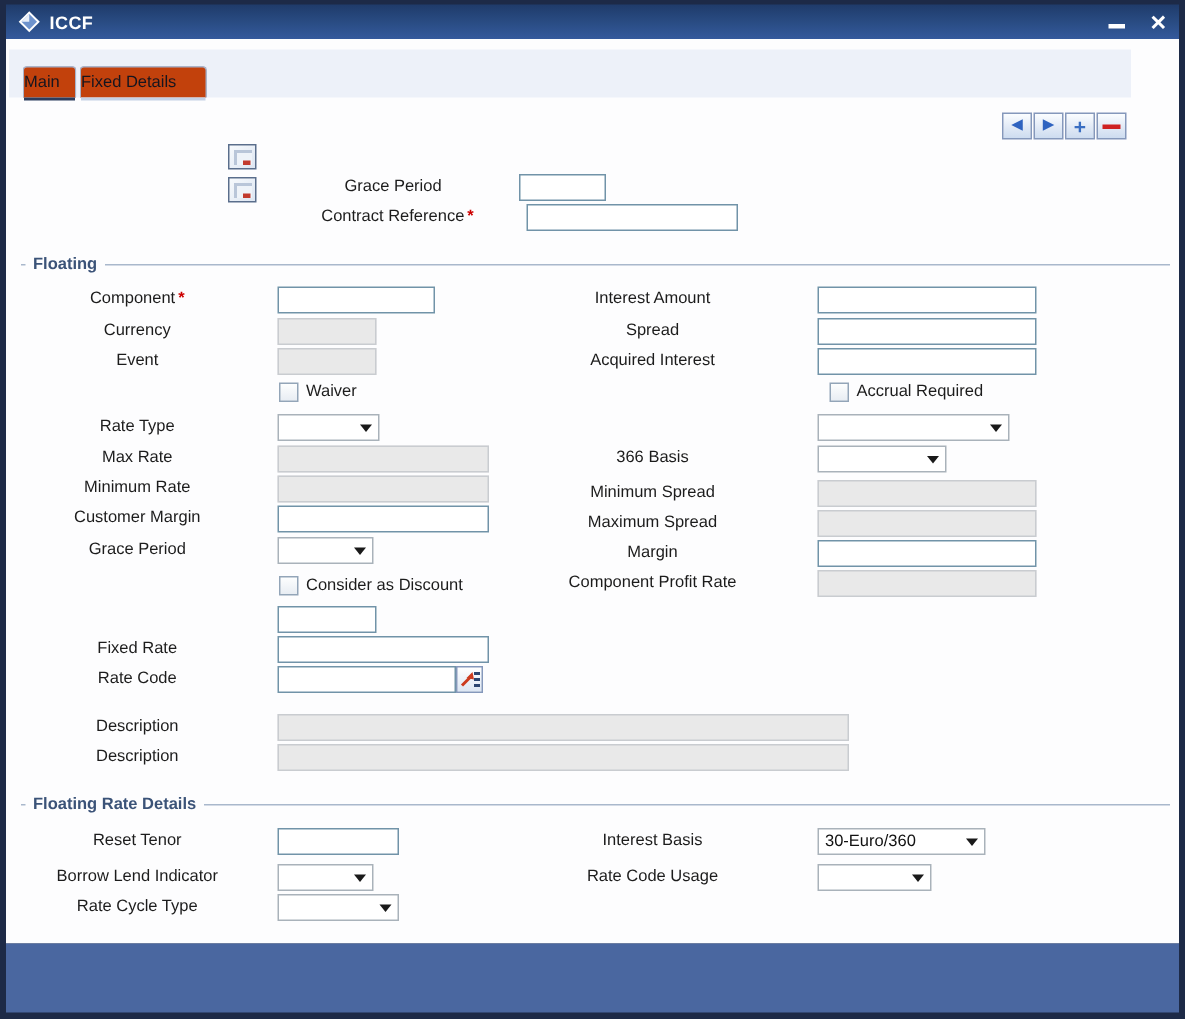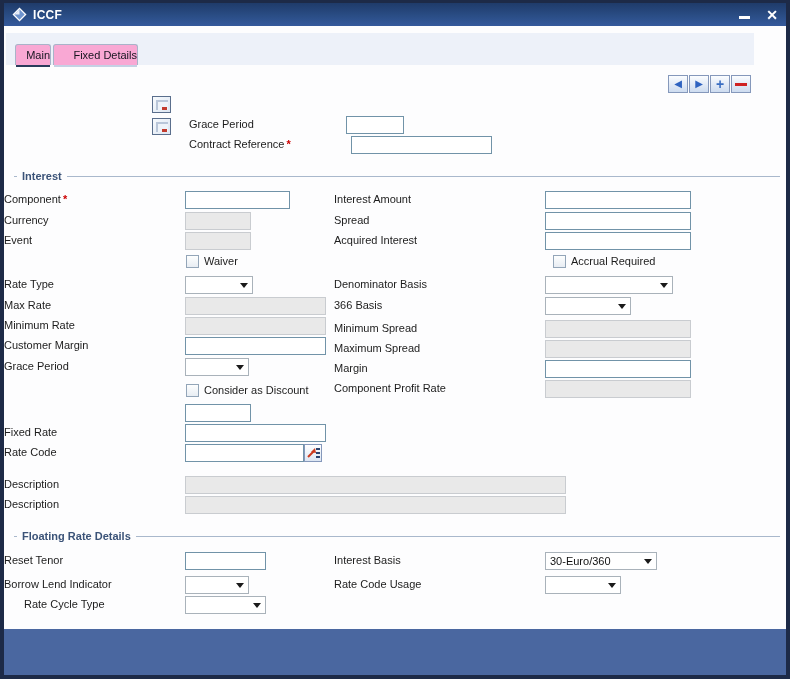--- a/index.html
+++ b/index.html
@@ -8,40 +8,40 @@
   .titlebar{position:absolute;left:4px;top:3px;width:782px;height:23px;
     background:linear-gradient(180deg,#1f3b6a 0%,#2a4d85 55%,#34599c 100%);
     display:flex;align-items:center;padding:0 8px;}
   .title-text{color:#fff;font-size:12px;font-weight:bold;margin-left:6px;letter-spacing:.3px;}
   .titlebar-right{margin-left:auto;display:flex;align-items:center;gap:16px;}
   .min-btn{width:11px;height:3px;background:#fff;margin-top:6px;cursor:pointer;}
   .close-btn{color:#fff;font-size:14px;font-weight:bold;line-height:14px;cursor:pointer;}
   .bodyarea{position:absolute;left:4px;top:26px;width:782px;height:603px;background:#fdfdfe;}
   .footer{position:absolute;left:4px;top:629px;width:782px;height:46px;background:#4a67a0;}
   .tabstrip{position:absolute;left:2px;top:7px;width:748px;height:32px;background:#edf1f9;}
-  .tab{position:absolute;top:11px;height:21px;background:#f9a8d4;border:1px solid #a9b3c9;
+  .tab{position:absolute;top:11px;height:21px;background:#c2410c;border:1px solid #a9b3c9;
     border-bottom:none;border-radius:3px 3px 0 0;font-size:11px;color:#15151f;
-    display:flex;align-items:center;justify-content:flex-end;cursor:pointer;}
+    display:flex;align-items:center;justify-content:flex-start;cursor:pointer;}
   .tab-underline{position:absolute;left:0;right:0;bottom:-2px;height:2px;}
   .tab.active .tab-underline{background:#2b3c5c;}
   .tab.inactive .tab-underline{background:#c5d1e4;}
   .navbtns{position:absolute;top:49px;left:664px;display:flex;gap:1px;}
   .navbtn{width:20px;height:18px;border:1px solid #8598bb;
     background:linear-gradient(180deg,#fbfdff 0%,#dfe8f5 60%,#cddcf0 100%);
     display:flex;align-items:center;justify-content:center;cursor:pointer;}
   .navbtn .tri{font-size:10px;color:#2f63c0;line-height:10px;}
   .navbtn .plus{font-size:14px;font-weight:bold;color:#3a6ec2;line-height:13px;}
   .navbtn .minusbar{width:12px;height:3px;background:#cf2222;}
   .mini-icon{position:absolute;width:19px;height:17px;border:1px solid #5a6e8c;
     background:linear-gradient(135deg,#f7fafd 0%,#dde6f2 100%);cursor:pointer;}
   .mini-icon .inner{position:absolute;left:3px;top:3px;right:2px;bottom:2px;
     border-left:2px solid #b9c6d9;border-top:2px solid #b9c6d9;background:#eef3f9;}
   .mini-icon .reddot{position:absolute;right:3px;bottom:2px;width:5px;height:3px;background:#c23b2e;}
   .lbl{position:absolute;height:17px;line-height:17px;font-size:11px;color:#1c1c1c;
-    text-align:left;padding-right:4px;white-space:nowrap;}
+    text-align:center;padding-right:4px;white-space:nowrap;}
   .req{color:#cc0000;font-weight:bold;margin-left:2px;}
   .inp{position:absolute;height:18px;border:1px solid #7193a8;background:#fff;
     font-size:11px;padding:0 3px;font-family:"Liberation Sans",sans-serif;}
   .inp.dis{background:#e9e9e9;border:1px solid #c9ccd0;}
   .sel{position:absolute;height:18px;border:1px solid #a9b2ba;background:#fff;
     font-size:11px;display:flex;align-items:center;padding:0 4px;cursor:pointer;}
   .sel .selval{flex:1;white-space:nowrap;overflow:hidden;color:#111;}
   .sel .arrow{width:0;height:0;border-left:4px solid transparent;border-right:4px solid transparent;
     border-top:5px solid #1a1a1a;margin-left:4px;}
   .cb{position:absolute;width:13px;height:13px;border:1px solid #93a5b8;
@@ -112,21 +112,21 @@
       <span>Grace Period</span>
     </div>
     <input class="inp" style="left: 342px; top: 90px; width: 58px;">
 
     <div class="lbl" style="left:185px;top:110px;width:156px;">
       <span>Contract Reference</span><span class="req">*</span>
     </div>
     <input class="inp" style="left: 347px; top: 110px; width: 141px;">
 
     <div class="sect-line" style="top:150px;"></div>
-    <div class="sect-title" style="left:13px;top:144px;">Interest</div>
+    <div class="sect-title" style="left:13px;top:144px;">Floating</div>
 
     <div class="lbl" style="left:0;top:165px;width:179px;">
       <span>Component</span><span class="req">*</span>
     </div>
     <input class="inp" style="left: 181px; top: 165px; width: 105px;">
 
     <div class="lbl" style="left:0;top:186px;width:179px;">
       <span>Currency</span>
     </div>
     <input class="inp dis" style="left: 181px; top: 186px; width: 66px;" readonly="">
@@ -215,23 +215,20 @@
     <input class="inp" style="left: 541px; top: 186px; width: 146px;">
 
     <div class="lbl" style="left:330px;top:206px;width:206px;">
       <span>Acquired Interest</span>
     </div>
     <input class="inp" style="left: 541px; top: 206px; width: 146px;">
 
     <span class="cb" style="left:549px;top:229px;"></span>
     <span class="cblbl" style="left:567px;top:228px;">Accrual Required</span>
 
-    <div class="lbl" style="left:330px;top:250px;width:206px;">
-      <span>Denominator Basis</span>
-    </div>
     <div class="sel" style="left:541px;top:250px;width:128px;">
       <span class="selval"></span>
         <span class="arrow"></span>
     </div>
 
     <div class="lbl" style="left:330px;top:271px;width:206px;">
       <span>366 Basis</span>
     </div>
     <div class="sel" style="left:541px;top:271px;width:86px;">
       <span class="selval"></span>
@@ -267,21 +264,21 @@
     <input class="inp" style="left: 181px; top: 526px; width: 81px;">
 
     <div class="lbl" style="left:0;top:550px;width:179px;">
       <span>Borrow Lend Indicator</span>
     </div>
     <div class="sel" style="left:181px;top:550px;width:64px;">
       <span class="selval"></span>
         <span class="arrow"></span>
     </div>
 
-    <div class="lbl" style="left:0;top:570px;width:179px;margin-left:20px;">
+    <div class="lbl" style="left:0;top:570px;width:179px;">
       <span>Rate Cycle Type</span>
     </div>
     <div class="sel" style="left:181px;top:570px;width:81px;">
       <span class="selval"></span>
         <span class="arrow"></span>
     </div>
 
     <div class="lbl" style="left:330px;top:526px;width:206px;">
       <span>Interest Basis</span>
     </div>

